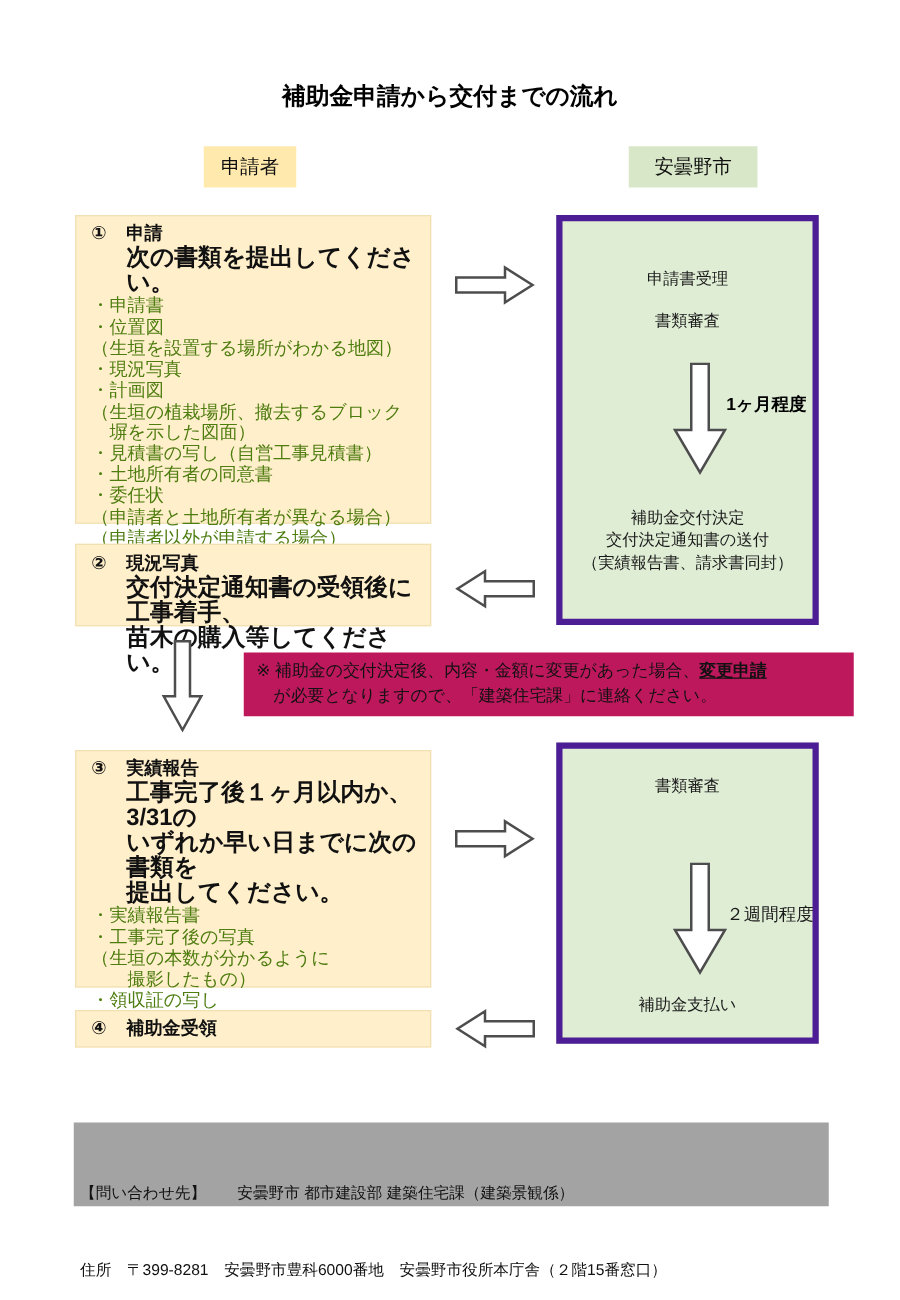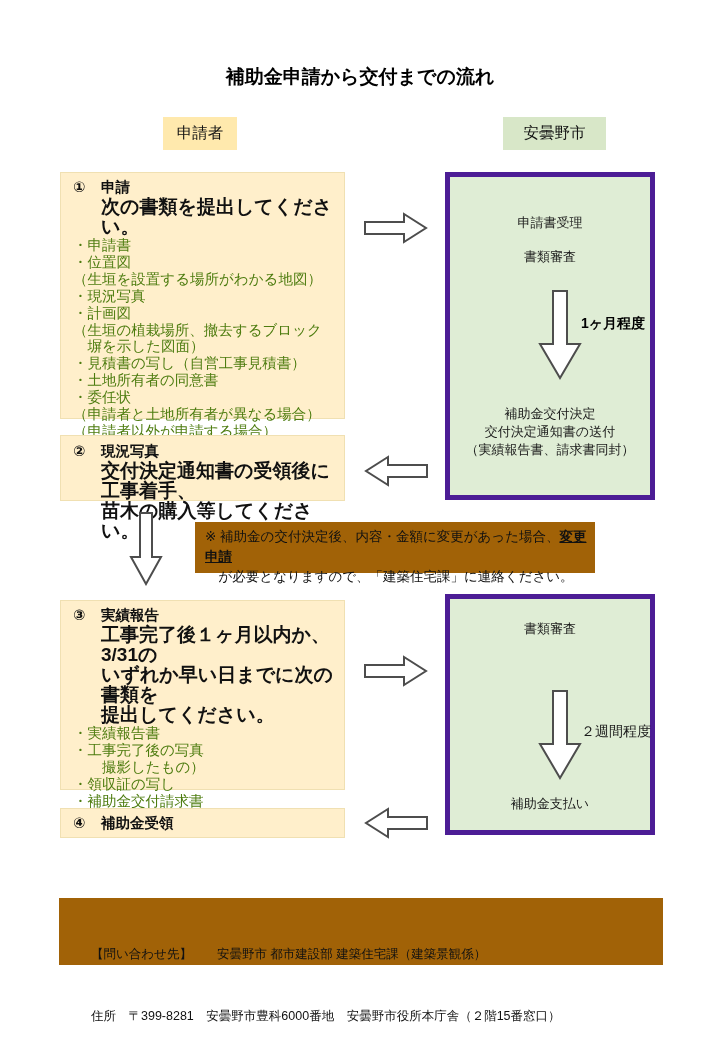--- a/index.html
+++ b/index.html
@@ -66,33 +66,33 @@
   .g2-result { position:absolute; top:196px; left:0; width:100%; text-align:center; line-height:18px; }
   .duration  { position:absolute; white-space:nowrap; }
   .g1-duration { left:131px; top:138px; font-size:14px; font-weight:bold; color:#000; }
   .g2-duration { left:131px; top:124px; font-size:14px; }
   .gdown { position:absolute; left:88px; }
   .g1-down { top:113px; }
   .g2-down { top:91px;  }
 
   
   .note {
-    top:522px; left:195px; width:400px; height:51px;
-    background:#a16207;
+    top:522px; left:195px; width:488px; height:51px;
+    background:#be185d;
     padding:5px 8px 12px 10px;
     font-size:13.5px; line-height:20px; color:#111;
   }
   .note-em { font-weight:bold; text-decoration:underline; }
   .note-line2 { white-space:pre; }
 
   
   .footer {
     top:898px; left:59px; width:604px; height:67px;
-    background:#a16207;
-    padding:5px 0 0 32px;
+    background:#a3a3a3;
+    padding:5px 0 0 5px;
     font-size:12.5px; line-height:20.5px; color:#111;
     white-space:pre;
   }
 
   
   .harrow { width:64px; height:34px; }
   .ar1 { left:364px; top:211px; }
   .al1 { left:364px; top:454px; }
   .ar2 { left:364px; top:654px; }
   .al2 { left:364px; top:806px; }
@@ -175,20 +175,21 @@
     <div class="step-head">
       <span class="step-num">③</span>
       <span class="step-title">実績報告</span>
     </div>
     <div class="step-sub">工事完了後１ヶ月以内か、3/31の</div>
     <div class="step-sub">いずれか早い日までに次の書類を</div>
     <div class="step-sub">提出してください。</div>
     <div class="bullets">
       <div>・実績報告書</div>
       <div>・工事完了後の写真</div>
+      <div>（生垣の本数が分かるように</div>
       <div>　　撮影したもの）</div>
       <div>・領収証の写し</div>
       <div>・補助金交付請求書</div>
     </div>
   </div>
 
   <div class="abs gbox gbox2">
     <div class="gline g2-l1">書類審査</div>
     <svg class="gdown g2-down" width="44" height="90" viewBox="0 0 44 90">
       <path d="M15 1 H29 V54 H42 L22 88 L2 54 H15 Z" fill="#ffffff" stroke="#4d4d4d" stroke-width="2"></path>

